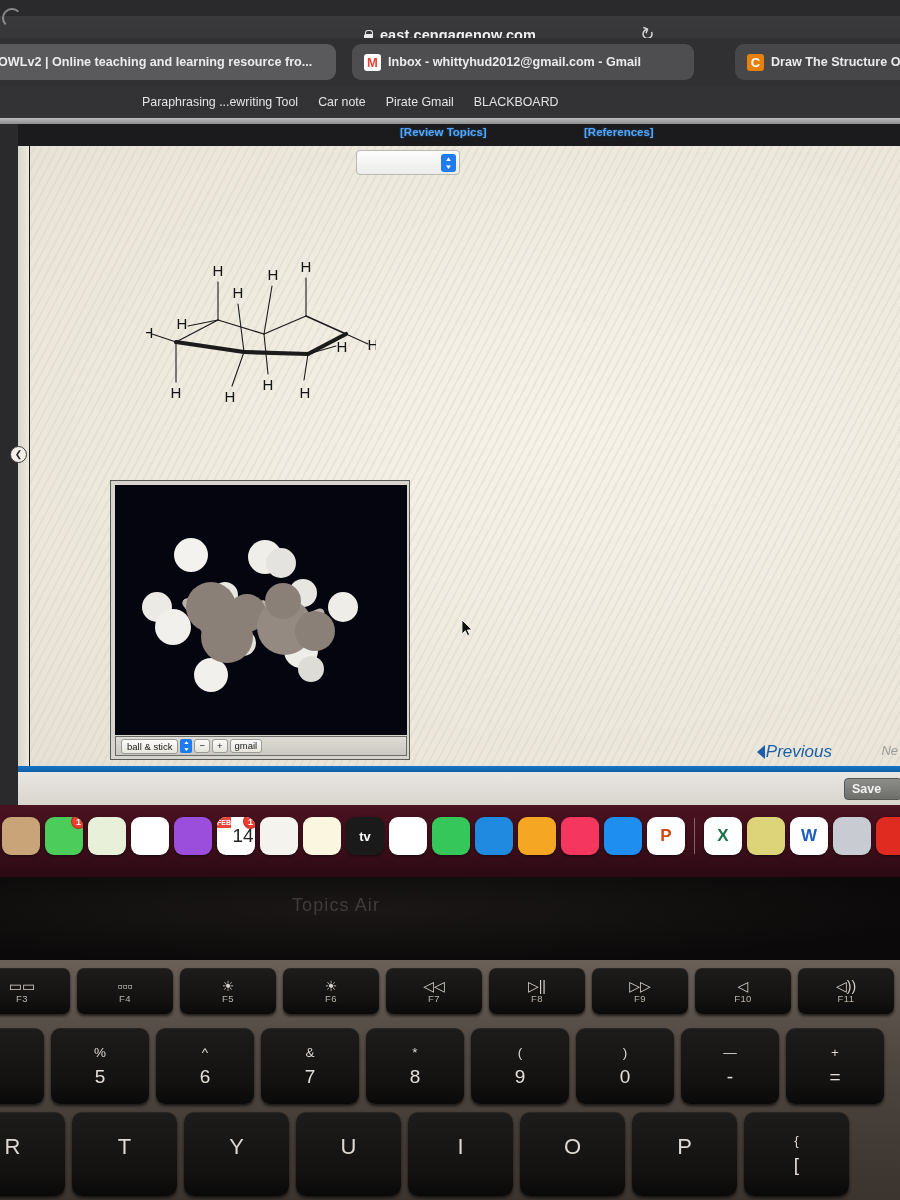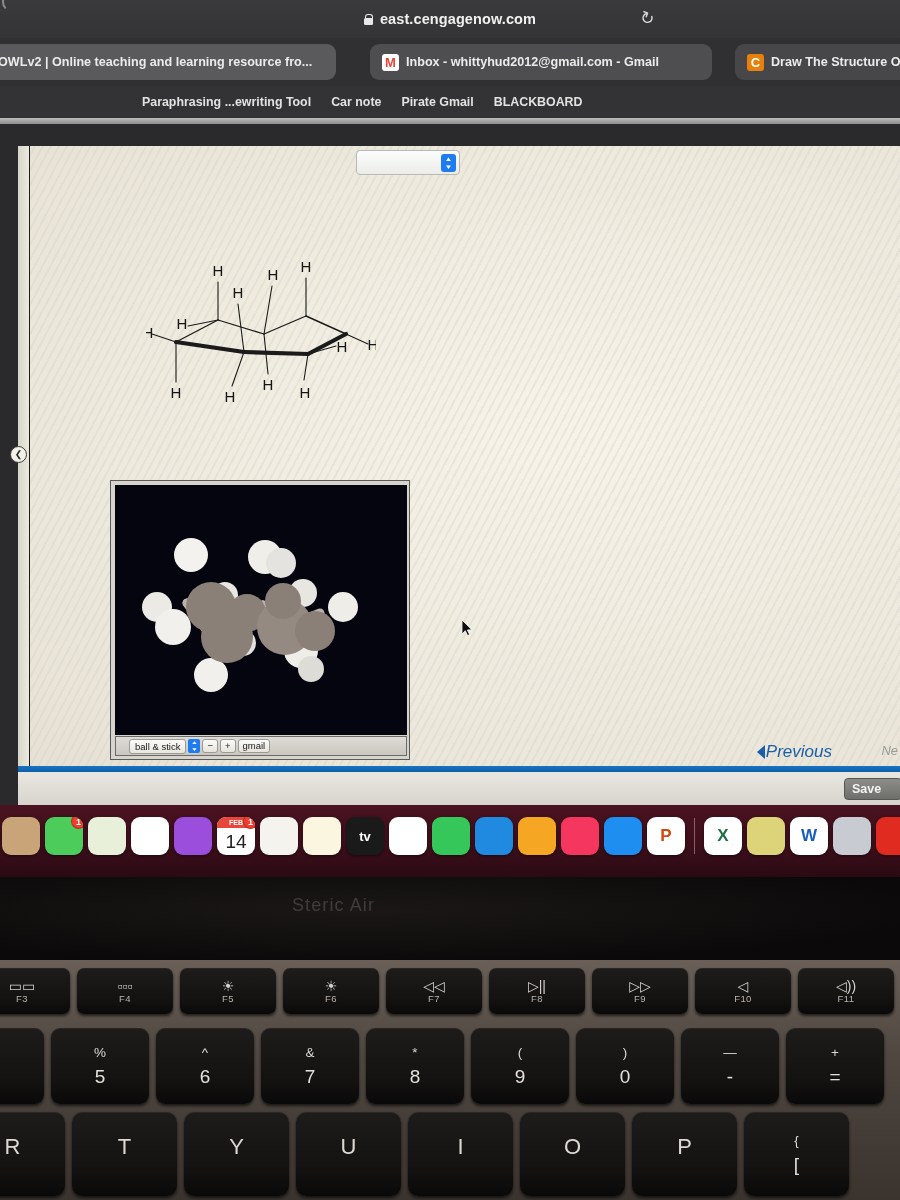--- a/index.html
+++ b/index.html
@@ -13,21 +13,21 @@
 
   
   #screen {
     position: absolute; left: 0; top: 0; width: 900px; height: 805px;
     background: #2a2a2c;
     overflow: hidden;
   }
 
   
   .chrome-top {
-    position: absolute; left:0; top:0; width: 900px; height: 38px;
+    position: absolute; left:0; top:16px; width: 900px; height: 38px;
     background: linear-gradient(180deg,#3a3a3c 0%, #343436 100%);
   }
   .url-wrap {
     position:absolute; left:0; top:0; width:900px; height:38px;
     display:flex; align-items:center; justify-content:center; gap:7px;
   }
   .lock-icon { width:9px; height:11px; position:relative; display:inline-block; }
   .lock-icon::before{
     content:""; position:absolute; left:1.5px; top:0; width:6px; height:6px;
     border:1.6px solid #e8e8e8; border-bottom:none; border-radius:3px 3px 0 0;
@@ -54,40 +54,40 @@
     background:#303032;
   }
   .tab{
     position:absolute; top:6px; height:36px;
     background:#4a4a4d; border-radius:9px;
     display:flex; align-items:center; padding:0 12px; gap:7px;
     overflow:hidden;
   }
   .tab-title{ color:#ebebeb; font-size:12.6px; font-weight:700; white-space:nowrap; }
   #tab-owl { left:-14px; width:350px; background:#5a5a5d; }
-  #tab-gmail { left:370px; width:342px; background:#4e4e51; }
+  #tab-gmail { left:352px; width:342px; background:#4e4e51; }
   #tab-chegg { left:735px; width:200px; background:#47474a; }
   .favicon{ width:17px; height:17px; border-radius:3px; flex:0 0 auto; position:relative; }
   .fav-gmail{ background:#fff; }
   .fav-gmail::before{
     content:"M"; position:absolute; inset:0; font-size:13px; font-weight:700;
     color:#ea4335; text-align:center; line-height:17px;
   }
   .fav-chegg{ background:#e8810c; }
   .fav-chegg::before{
     content:"C"; position:absolute; inset:0; font-size:13px; font-weight:700;
     color:#fff; text-align:center; line-height:17px;
   }
 
   
   .bookmarks{
     position:absolute; left:0; top:86px; width:900px; height:32px;
     background:#333335; display:flex; align-items:center; padding-left:142px; gap:20px;
   }
-  .bm{ color:#e2e2e2; font-size:12.4px; font-weight:700; white-space:nowrap; }
+  .bm{ color:#e2e2e2; font-size:12.4px; font-weight:400; white-space:nowrap; }
 
   .chrome-edge{
     position:absolute; left:0; top:118px; width:900px; height:6px;
     background:linear-gradient(180deg,#bcbcbc,#8e8e8e);
   }
 
   
   .page-band{
     position:absolute; left:18px; top:124px; width:882px; height:22px;
     background:#1b1b1d;
@@ -144,21 +144,21 @@
     background:#d6d4cc; border:1.5px solid #5a5a58;
     padding:4px 4px 0 4px;
   }
   .mol-canvas{
     width:292px; height:250px; background:#050510; position:relative; overflow:hidden;
   }
   .mol-toolbar{
     position:absolute; left:4px; bottom:3px; width:292px; height:20px;
     background:linear-gradient(180deg,#dedcd4,#c9c7bf);
     border:1px solid #6a6a68;
-    display:flex; align-items:center; gap:2px; padding:0 13px;
+    display:flex; align-items:center; gap:2px; padding:0 5px;
   }
   .mt-select{
     background:linear-gradient(180deg,#fbfbfa,#e8e6de); border:1px solid #9a9a96;
     border-radius:3px; font-size:9.5px; color:#1a1a1a; padding:1px 5px; white-space:nowrap;
   }
   .mt-stepper{
     width:12px;height:14px;background:#1e7bf0;border-radius:2px;color:#fff;
     font-size:7px;text-align:center;line-height:7px;padding-top:0px;
   }
   .mt-stepper span{display:block; transform:scaleY(.7);}
@@ -285,20 +285,24 @@
     </div>
 
     <div class="bookmarks">
       <span class="bm">Paraphrasing ...ewriting Tool</span>
       <span class="bm">Car note</span>
       <span class="bm">Pirate Gmail</span>
       <span class="bm">BLACKBOARD</span>
     </div>
     <div class="chrome-edge"></div>
 
+    <div class="page-band">
+      <span class="band-link" id="lnk-review">[Review Topics]</span>
+      <span class="band-link" id="lnk-refs">[References]</span>
+    </div>
 
     <div class="page-body">
       <div class="page-left-rail"></div>
       <div class="collapse-handle">
         <span>❮</span>
       </div>
 
 
       <div class="q-select">
         <span></span>
@@ -417,21 +421,21 @@
   <div id="dock">
     <div class="dock-row" id="dock-row">
         <div class="dicon" style="background: rgb(201, 164, 120);"></div>
         <div class="dicon" style="background: rgb(76, 205, 91);">
           <span class="badge">1</span>
         </div>
         <div class="dicon" style="background: rgb(232, 240, 218);"></div>
         <div class="dicon" style="background: rgb(255, 255, 255);"></div>
         <div class="dicon" style="background: rgb(155, 77, 219);"></div>
         <div class="dicon" style="background: rgb(255, 255, 255);">
-          <div style="width:100%;height:100%;display:flex;flex-direction:column">
+          <div style="width:100%;height:100%;display:flex;flex-direction:row">
             <div style="height:11px;background:#e8463a;color:#fff;font-size:7px;font-weight:700;text-align:center;line-height:11px">FEB</div>
             <div style="flex:1;display:flex;align-items:center;justify-content:center;color:#222;font-size:19px">14</div>
           </div>
           <span class="badge">1</span>
         </div>
         <div class="dicon" style="background: rgb(245, 243, 238);"></div>
         <div class="dicon" style="background: rgb(251, 246, 224);"></div>
         <div class="dicon" style="background: rgb(26, 26, 26);">
           <span style="font-size: 13px; font-weight: 700; color: rgb(255, 255, 255);">tv</span>
         </div>
@@ -451,21 +455,21 @@
         <div class="dicon" style="background: rgb(221, 212, 122);"></div>
         <div class="dicon" style="background: rgb(255, 255, 255);">
           <span style="font-size: 17px; font-weight: 700; color: rgb(27, 94, 190);">W</span>
         </div>
         <div class="dicon" style="background: rgb(200, 204, 210);"></div>
         <div class="dicon" style="background: rgb(224, 43, 32);"></div>
       </div>
   </div>
 
   <div id="bezel">
-    <div class="mb-label">Steric Air</div>
+    <div class="mb-label">Topics Air</div>
   </div>
 
   <div id="keyboard">
     <div class="krow" id="krow-fn">
         <div class="key key-fn">
           <span class="kglyph">▭▭</span>
           <span class="klabel">F3</span>
         </div>
         <div class="key key-fn">
           <span class="kglyph">▫▫▫</span>

